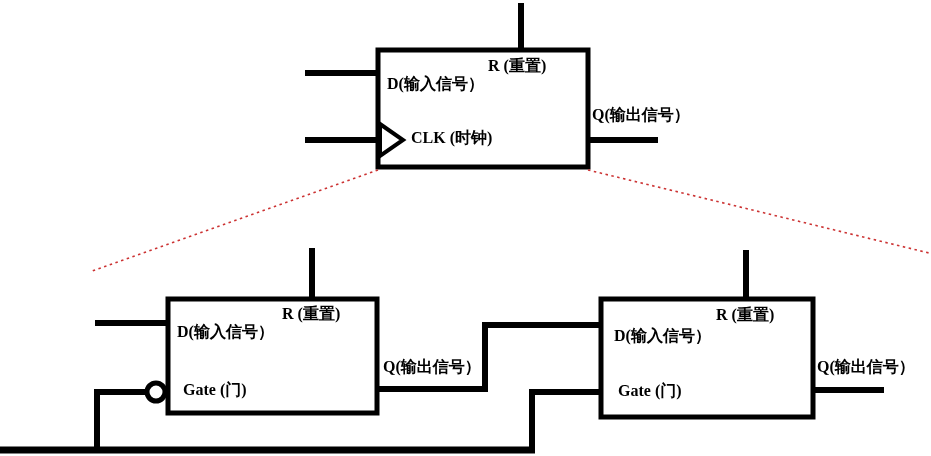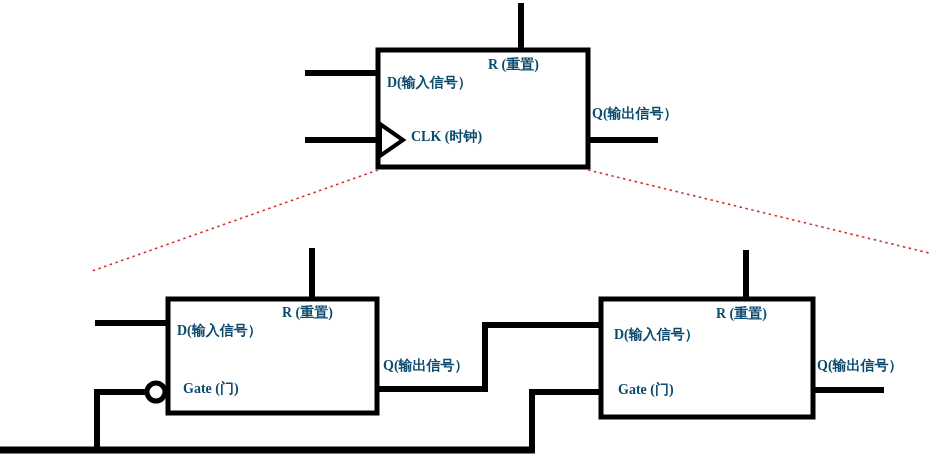--- a/index.html
+++ b/index.html
@@ -7,22 +7,22 @@
     position:relative;
     width:931px;height:456px;
     background:#ffffff;
     font-family:"Liberation Serif","DejaVu Serif",serif;
     overflow:hidden;
   }
   #wires{position:absolute;left:0;top:0;}
   .lbl{
     position:absolute;
     font-weight:bold;
-    font-size:14px;
-    color:#0c4a6e;
+    font-size:16px;
+    color:#000000;
     white-space:nowrap;
     line-height:1;
   }
 </style>
 </head>
 <body>
 
 <div id="canvas">
 
   <svg id="wires" width="931" height="456" viewBox="0 0 931 456">

